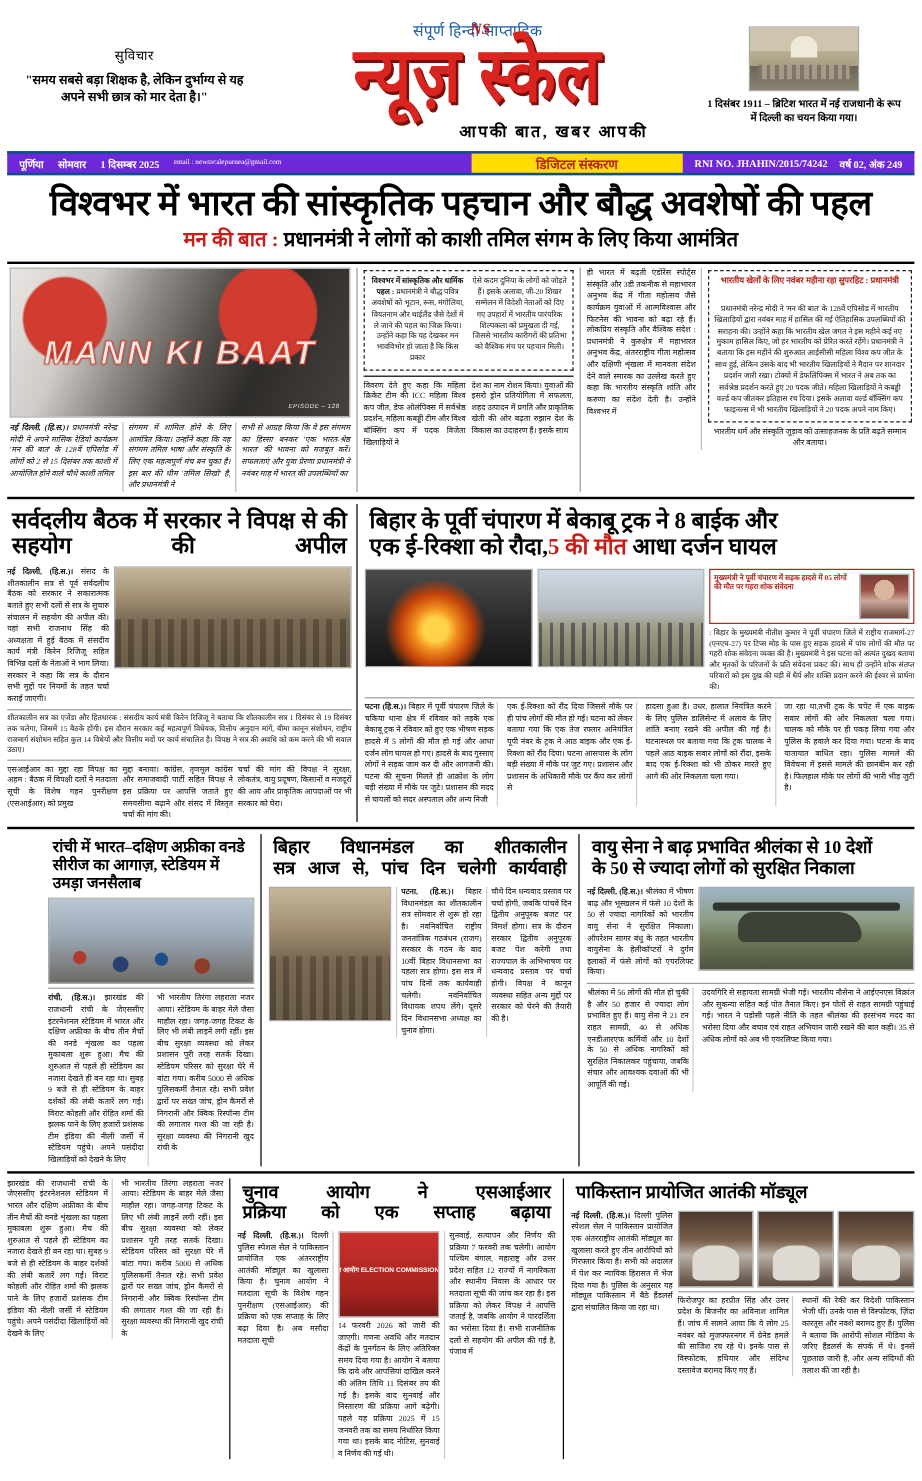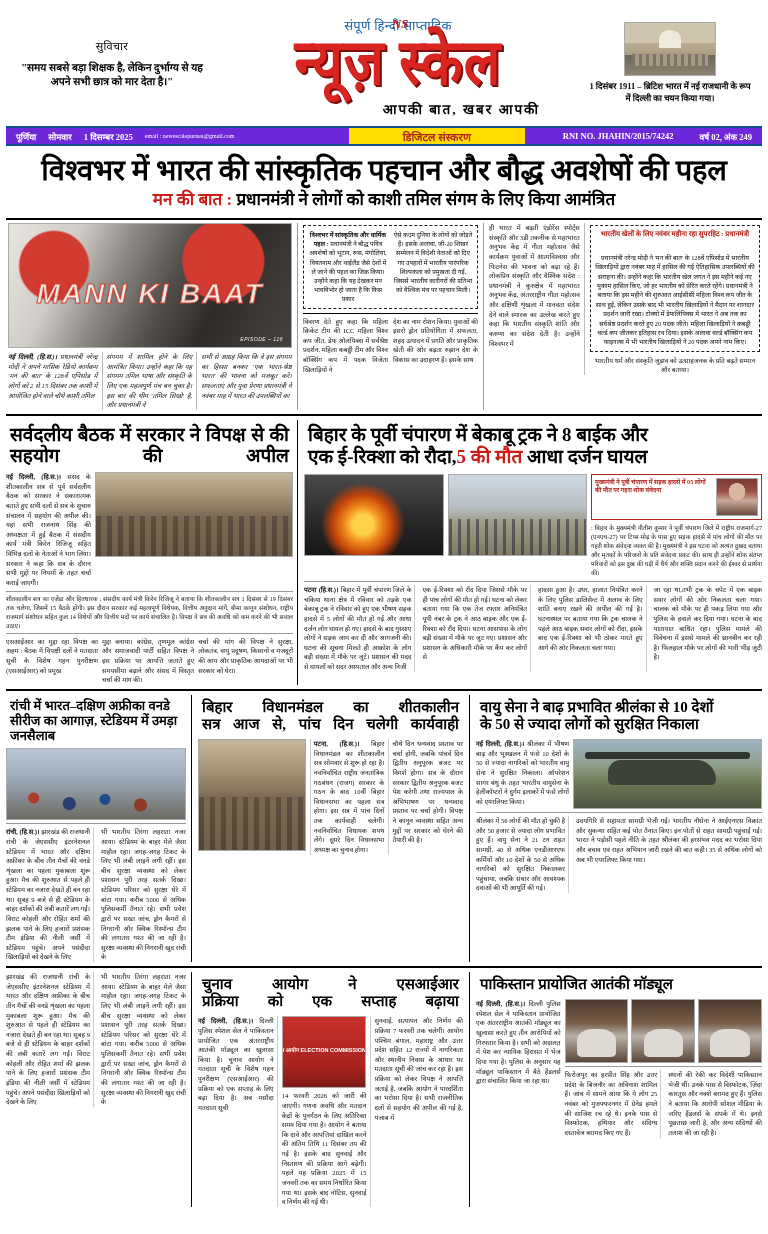--- a/index.html
+++ b/index.html
@@ -80,21 +80,21 @@
     border-top: 2px solid #0d4e8c; border-bottom: 2px solid #0d4e8c;
     margin: 2px 6px 0 6px;
   }
   .ib-left { display: flex; align-items: center; gap: 12px; padding-left: 10px; flex: 1; }
   .ib-left span { font-size: 8.5px; font-weight: bold; white-space: nowrap; }
   .ib-left .ib-email { font-size: 6px; font-weight: normal; }
   .ib-mid {
     background: #ffdd00; color: #b3261e; display: flex; align-items: center;
     justify-content: center; width: 176px; font-size: 11px; font-weight: bold;
   }
-  .ib-right { display: flex; align-items: center; gap: 26px; padding: 0 10px; margin-left: 28px; }
+  .ib-right { display: flex; align-items: center; gap: 10px; padding: 0 10px; }
   .ib-right span { font-size: 8.5px; font-weight: bold; white-space: nowrap; }
 
   
   .lead-head {
     text-align: center; font-size: 29px; font-weight: bold;
     line-height: 1.12; padding: 8px 8px 2px 8px; letter-spacing: -.2px;
   }
   .lead-sub {
     text-align: center; font-size: 17px; font-weight: bold;
     line-height: 1.15; padding: 2px 8px 5px 8px;
@@ -394,21 +394,21 @@
         </div>
         <div style="width:25%;padding-left:3px;">
           <div class="body">जा रहा था,तभी ट्रक के चपेट में एक बाइक सवार लोगों की ओर निकलता चला गया। चालक को मौके पर ही पकड़ लिया गया और पुलिस के हवाले कर दिया गया। घटना के बाद यातायात बाधित रहा। पुलिस मामले की विवेचना में इससे मामले की छानबीन कर रही है। फिलहाल मौके पर लोगों की भारी भीड़ जुटी है।</div>
         </div>
       </div>
     </div>
   </div>
 
   <div class="hr2"></div>
 
-  <div style="display:flex;padding:0 6px;">
+  <div style="display:flex;padding:0 6px;margin-left:34px;">
 
     <div style="width:186px;padding-right:5px;border-right:1.5px solid #000;">
       <div class="sec-head xs" style="text-align:left;">रांची में भारत–दक्षिण अफ्रीका वनडे सीरीज का आगाज़, स्टेडियम में उमड़ा जनसैलाब</div>
       <div class="ph crowd" style="height:72px;margin-top:2px;"></div>
       <div style="display:flex;gap:4px;margin-top:3px;border-top:1px solid #999;padding-top:3px;">
         <div style="width:50%;border-right:1px solid #ccc;padding-right:3px;">
           <div class="body"><b>रांची, (हि.स.)।</b><span> झारखंड की राजधानी रांची के जेएससीए इंटरनेशनल स्टेडियम में भारत और दक्षिण अफ्रीका के बीच तीन मैचों की वनडे शृंखला का पहला मुकाबला शुरू हुआ। मैच की शुरुआत से पहले ही स्टेडियम का नजारा देखते ही बन रहा था। सुबह 9 बजे से ही स्टेडियम के बाहर दर्शकों की लंबी कतारें लग गईं। विराट कोहली और रोहित शर्मा की झलक पाने के लिए हजारों प्रशंसक टीम इंडिया की नीली जर्सी में स्टेडियम पहुंचे। अपने पसंदीदा खिलाड़ियों को देखने के लिए</span></div>
         </div>
         <div style="width:50%;padding-left:3px;">
           <div class="body">भी भारतीय तिरंगा लहराता नजर आया। स्टेडियम के बाहर मेले जैसा माहौल रहा। जगह-जगह टिकट के लिए भी लंबी लाइनें लगी रहीं। इस बीच सुरक्षा व्यवस्था को लेकर प्रशासन पूरी तरह सतर्क दिखा। स्टेडियम परिसर को सुरक्षा घेरे में बांटा गया। करीब 5000 से अधिक पुलिसकर्मी तैनात रहे। सभी प्रवेश द्वारों पर सख्त जांच, ड्रोन कैमरों से निगरानी और क्विक रिस्पॉन्स टीम की लगातार गश्त की जा रही है। सुरक्षा व्यवस्था की निगरानी खुद रांची के</div>

